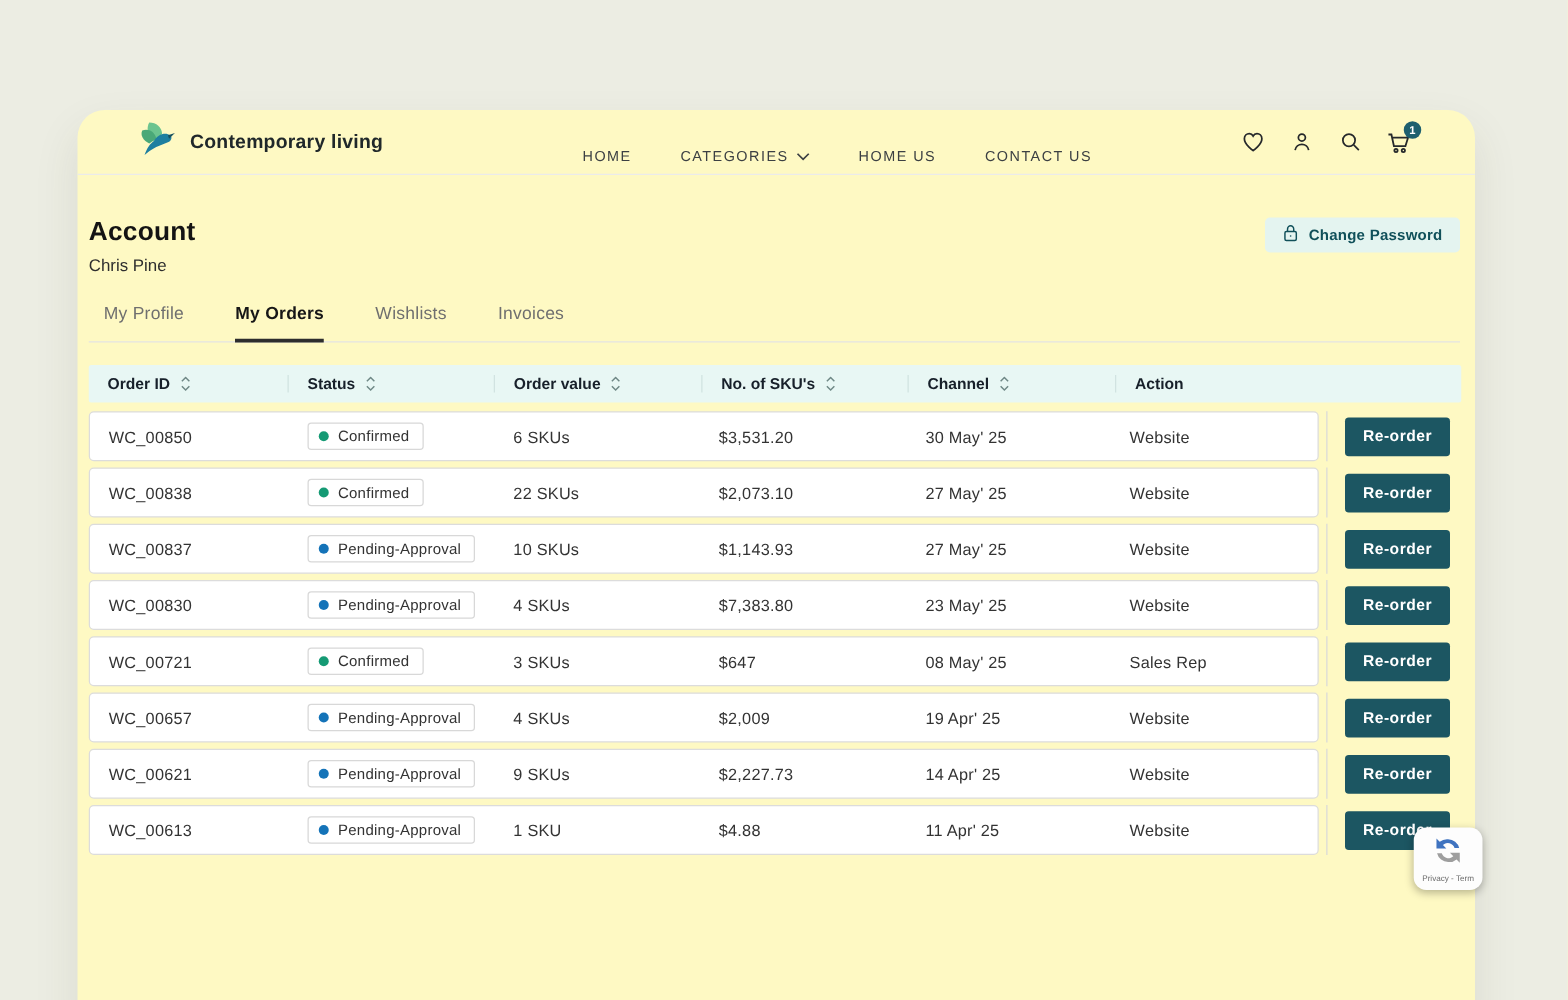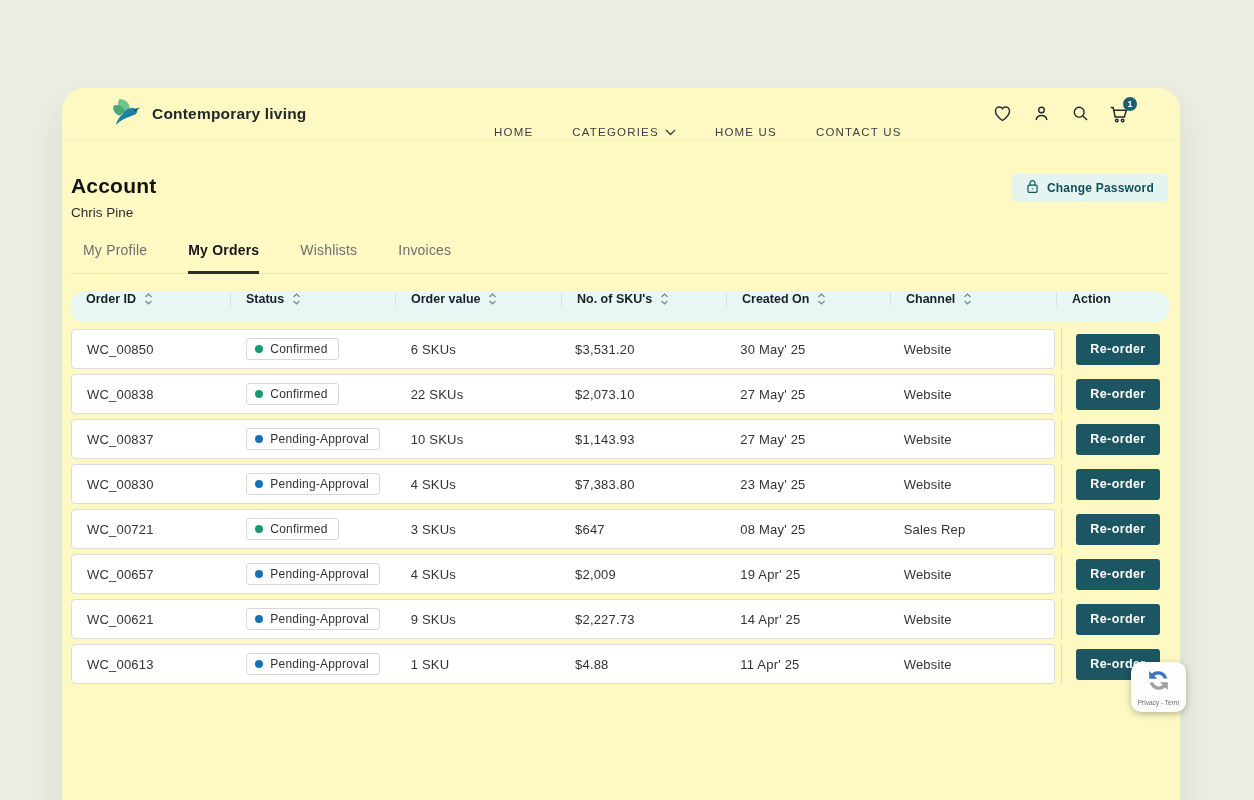--- a/index.html
+++ b/index.html
@@ -7,21 +7,21 @@
   * { box-sizing:border-box; }
 
   .card { position:absolute; left:62px; top:88px; width:1118px; height:743px;
     background:#fef9c3; border-radius:22px; overflow:hidden;
     box-shadow:0 16px 36px rgba(70,70,40,0.10); }
 
   
   .topnav { position:relative; height:52px; border-bottom:1px solid #ebebeb; }
   .brand { display:flex; align-items:center; gap:12px; padding-left:48px; height:100%; }
   .brand-name { font-size:15.5px; font-weight:800; color:#20282a; letter-spacing:0.2px; }
-  .main-nav { position:absolute; left:398px; top:0; height:100%; display:flex; align-items:flex-end; gap:27px;margin-left:28px; }
+  .main-nav { position:absolute; left:398px; top:12px; height:100%; display:flex; align-items:center; gap:27px; }
   .nav-item { display:flex; align-items:center; gap:6px; font-size:11.5px; letter-spacing:1.2px;
     color:#3c4043; cursor:pointer; background:none; border:none; font-family:inherit; }
   .header-icons { position:absolute; right:50px; top:0; height:100%; display:flex; align-items:center; gap:17px; }
   .icon-btn { position:relative; background:none; border:none; padding:0; width:22px; height:22px;
     display:flex; align-items:center; justify-content:center; cursor:pointer; }
   .icon-btn svg { display:block; }
   .cart-badge { position:absolute; top:-6px; right:-7px; min-width:14px; height:14px; border-radius:50%;
     background:#1d5f6e; color:#fff; font-size:9px; font-weight:700;
     display:flex; align-items:center; justify-content:center; }
 
@@ -35,22 +35,22 @@
     font-weight:700; font-family:inherit; cursor:pointer; letter-spacing:0.2px; }
 
   .tabs { margin-top:22px; display:flex; gap:41px; padding-left:12px; border-bottom:1px solid #e3e3e3; }
   .tab { background:none; border:none; font-family:inherit; font-size:14px; color:#6f6f6f;
     padding:0 0 13px 0; cursor:pointer; border-bottom:3px solid transparent; margin-bottom:-1px; letter-spacing:0.2px; }
   .tab.active { color:#161616; font-weight:700; border-bottom-color:#2d2d2d; }
 
   .summary { margin-top:18px; font-size:12px; color:#2b2b2b; letter-spacing:0.2px; }
 
   
-  .table-head { margin-top:18px; display:flex; align-items:flex-start; height:30px;
-    width:1098px; background:#e8f7f4; border-radius:12px; }
+  .table-head { margin-top:18px; display:flex; align-items:center; height:30px;
+    width:1098px; background:#e8f7f4; border-radius:2px; }
   .hcell { display:flex; align-items:center; gap:8px; padding-left:15px;
     font-size:12.5px; font-weight:700; color:#17202a; border-right:1px solid rgba(13,60,60,0.10); }
   .hcell:last-child { border-right:none; }
   .sort-icon { display:flex; flex-direction:column; line-height:0; }
 
   .c1{width:160px}.c2{width:165px}.c3{width:165px}.c4{width:166px}.c5{width:164px}.c6{width:166px}.c7{width:112px}
 
   .table-body { margin-top:7px; width:1098px; }
   .order-row { display:flex; align-items:stretch; height:40px; margin-bottom:5px; }
   .row-main { display:flex; align-items:center; width:984px; background:#fff;
@@ -205,29 +205,20 @@
   </div>
         <div class="hcell c3">
     <span>No. of SKU's</span>
     <span class="sort-icon">
       <svg width="9" height="12" viewBox="0 0 9 12" fill="none" stroke="#6f8886" stroke-width="1.2">
         <path d="M1.5 4 L4.5 1 L7.5 4"></path>
         <path d="M1.5 8 L4.5 11 L7.5 8"></path>
       </svg>
     </span>
   </div>
-        <div class="hcell c5">
-    <span>Created On</span>
-    <span class="sort-icon">
-      <svg width="9" height="12" viewBox="0 0 9 12" fill="none" stroke="#6f8886" stroke-width="1.2">
-        <path d="M1.5 4 L4.5 1 L7.5 4"></path>
-        <path d="M1.5 8 L4.5 11 L7.5 8"></path>
-      </svg>
-    </span>
-  </div>
         <div class="hcell c6">
     <span>Channel</span>
     <span class="sort-icon">
       <svg width="9" height="12" viewBox="0 0 9 12" fill="none" stroke="#6f8886" stroke-width="1.2">
         <path d="M1.5 4 L4.5 1 L7.5 4"></path>
         <path d="M1.5 8 L4.5 11 L7.5 8"></path>
       </svg>
     </span>
   </div>
         <div class="hcell c7">

